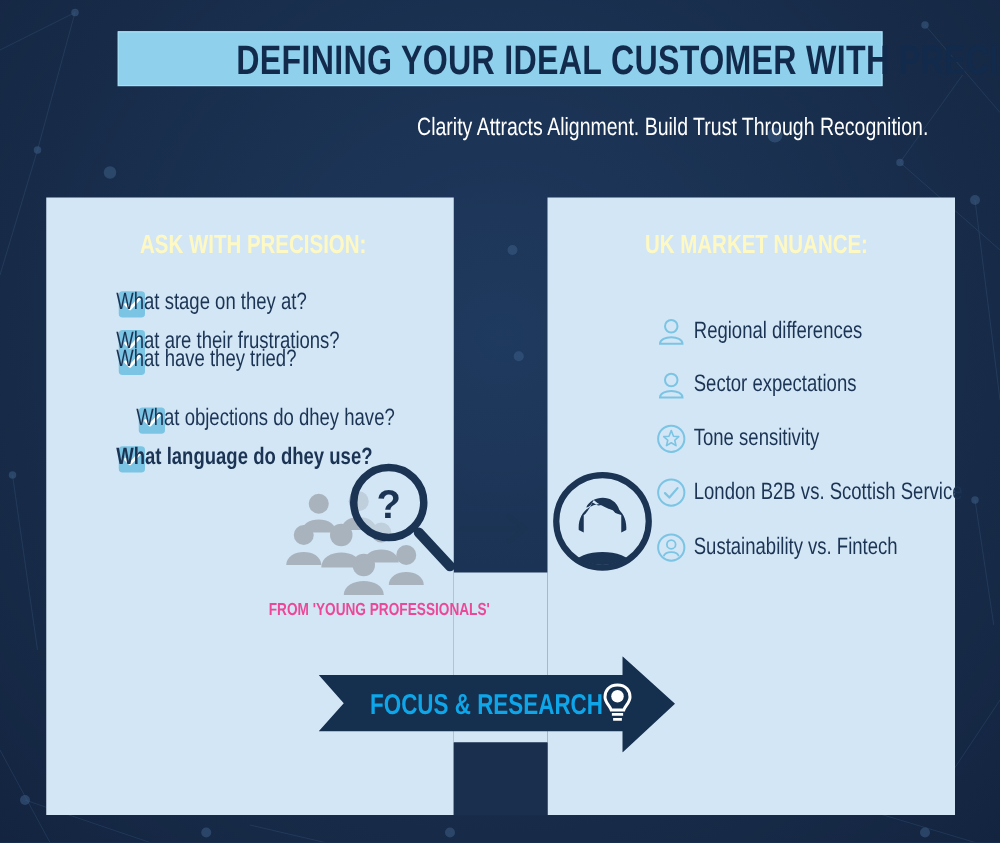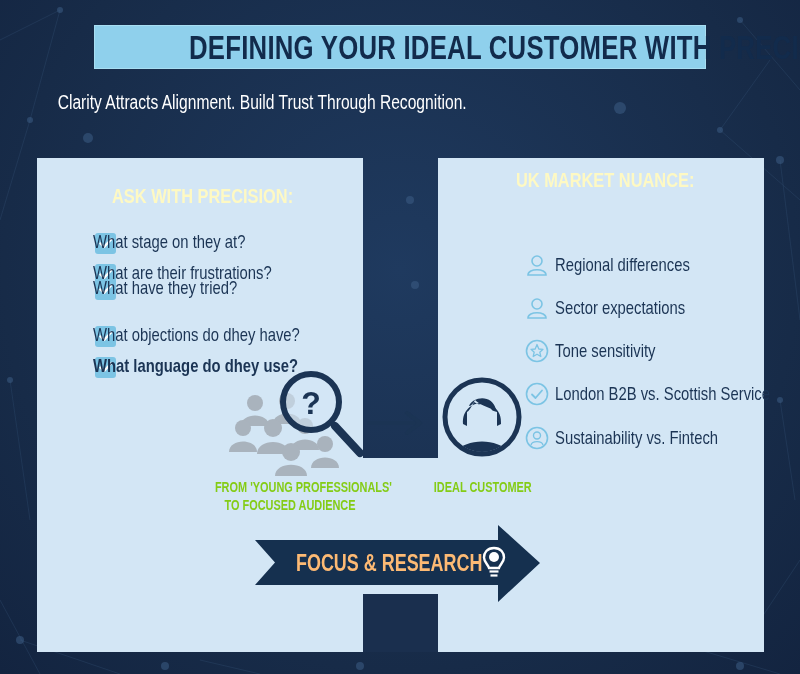--- a/index.html
+++ b/index.html
@@ -7,40 +7,40 @@
        background:#1a2f4e;font-family:"Liberation Sans",sans-serif;}
   .bg{position:absolute;inset:0;background:radial-gradient(ellipse at 50% 40%,#1f3a5f 0%,#172b48 70%,#132440 100%);}
   .net{position:absolute;inset:0;}
   .cond{display:inline-block;transform:scaleX(0.78);transform-origin:left center;white-space:nowrap;}
   .condc{display:inline-block;transform:scaleX(0.78);transform-origin:center center;white-space:nowrap;}
 
   .title-bar{position:absolute;left:94px;top:25px;width:612px;height:44px;background:#8fd0ec;
     box-shadow:0 0 0 1px #a8def2 inset;}
   .title-text{position:absolute;left:0;right:0;top:6px;text-align:center;color:#122b4c;
     font-weight:bold;font-size:33px;letter-spacing:0.3px;line-height:34px;}
-  .subtitle{position:absolute;left:0;right:0;top:90px;text-align:left;color:#ffffff;font-size:20px;line-height:24px;}
+  .subtitle{position:absolute;left:16px;right:0;top:90px;text-align:right;color:#ffffff;font-size:20px;line-height:24px;}
 
   .panel{position:absolute;background:#d3e6f5;}
   .panel-left{left:37px;top:158px;width:326px;height:494px;}
   .panel-right{left:438px;top:158px;width:326px;height:494px;}
   .bridge{position:absolute;left:363px;top:458px;width:75px;height:136px;background:#d3e6f5;}
   .panel-heading{position:absolute;color:#fef9c3;font-weight:bold;font-size:21px;line-height:28px;}
 
   .check-item{position:absolute;left:63px;height:22px;display:flex;align-items:center;padding-left:32px;}
   .checkbox{width:21px;height:21px;border-radius:3px;background:#7cc4e4;display:flex;align-items:center;justify-content:center;}
   .check-text{position:absolute;left:30px;top:-1px;color:#1b3454;font-size:19px;line-height:22px;}
 
   .nuance-item{position:absolute;left:525px;height:24px;}
   .nuance-icon{position:absolute;left:0;top:0;width:24px;height:24px;}
   .nuance-text{position:absolute;left:30px;top:0;color:#1b3454;font-size:19px;line-height:24px;}
 
-  .caption{position:absolute;color:#84cc16;font-size:14px;line-height:18px;text-align:center;font-weight:bold;}
+  .caption{position:absolute;color:#ec4899;font-size:14px;line-height:18px;text-align:right;font-weight:bold;}
 
   .ribbon{position:absolute;left:255px;top:525px;width:285px;height:77px;}
-  .ribbon-text{position:absolute;left:296px;top:549px;color:#fdba74;font-weight:bold;font-size:23px;line-height:28px;}
+  .ribbon-text{position:absolute;left:296px;top:549px;color:#0ea5e9;font-weight:bold;font-size:23px;line-height:28px;}
 </style>
 </head>
 <body>
 
 <div class="bg"></div>
 <svg class="net" width="800" height="674" viewBox="0 0 800 674">
   <g stroke="#3a5a80" stroke-width="0.6" opacity="0.45" fill="none">
     <line x1="0" y1="40" x2="60" y2="10"></line>
       <line x1="60" y1="10" x2="30" y2="120"></line>
     <line x1="30" y1="120" x2="0" y2="220"></line>
@@ -84,21 +84,21 @@
   <span class="condc">Clarity Attracts Alignment. Build Trust Through Recognition.</span>
 </div>
 
 <div class="panel panel-left"></div>
 <div class="panel panel-right"></div>
 <div class="bridge"></div>
 
 <div class="panel-heading" style="left:112px;top:182px;">
   <span class="cond">ASK WITH PRECISION:</span>
 </div>
-<div class="panel-heading" style="left:516px;top:166px;">
+<div class="panel-heading" style="left:516px;top:182px;">
   <span class="cond">UK MARKET NUANCE:</span>
 </div>
 
 <div class="check-item" style="top:232px;">
   <span class="checkbox">
     <svg width="14" height="12" viewBox="0 0 14 12">
         <path d="M1.5 6.5 L5 10 L12.5 2" stroke="#fff" stroke-width="2.4" fill="none" stroke-linecap="round" stroke-linejoin="round"></path>
       </svg>
   </span>
   <span class="check-text"><span class="cond">What stage on they at?</span></span>
@@ -112,21 +112,21 @@
   <span class="check-text"><span class="cond">What are their frustrations?</span></span>
 </div>
 <div class="check-item" style="top:278px;">
   <span class="checkbox">
     <svg width="14" height="12" viewBox="0 0 14 12">
         <path d="M1.5 6.5 L5 10 L12.5 2" stroke="#fff" stroke-width="2.4" fill="none" stroke-linecap="round" stroke-linejoin="round"></path>
       </svg>
   </span>
   <span class="check-text"><span class="cond">What have they tried?</span></span>
 </div>
-<div class="check-item" style="top:325px;">
+<div class="check-item" style="top:325px;margin-left:16px;">
   <span class="checkbox">
     <svg width="14" height="12" viewBox="0 0 14 12">
         <path d="M1.5 6.5 L5 10 L12.5 2" stroke="#fff" stroke-width="2.4" fill="none" stroke-linecap="round" stroke-linejoin="round"></path>
       </svg>
   </span>
   <span class="check-text"><span class="cond">What objections do dhey have?</span></span>
 </div>
 <div class="check-item" style="top:356px;font-weight:bold;">
   <span class="checkbox">
     <svg width="14" height="12" viewBox="0 0 14 12">
@@ -210,24 +210,22 @@
   <g clip-path="url(#cc)" fill="#1b3454">
     <path d="M22 48 C20 20 62 20 60 48 L56 50 L56 36 C50 34 40 30 33 26 C30 32 27 36 26 36 L26 50 Z"></path>
     <ellipse cx="41" cy="42" rx="12" ry="14" fill="#d3e6f5"></ellipse>
     <path d="M28 30 C32 20 52 18 55 34 C47 32 38 28 34 24 C32 28 30 30 28 30 Z"></path>
     <path d="M14 82 C14 60 68 60 68 82 Z"></path>
   </g>
 </svg>
 
 <div class="caption" style="left:190px;top:478px;width:200px;">
   <div><span class="condc">FROM 'YOUNG PROFESSIONALS'</span></div>
-  <div><span class="condc">TO FOCUSED AUDIENCE</span></div>
 </div>
 <div class="caption" style="left:420px;top:478px;width:124px;">
-  <div><span class="condc">IDEAL CUSTOMER</span></div>
 </div>
 
 <div style="position:absolute;left:363px;top:594px;width:75px;height:58px;background:#1a2f4e;"></div>
 
 <svg class="ribbon" viewBox="0 0 285 77">
   <path d="M0 15 L243 15 L243 0 L285 38 L243 77 L243 60 L0 60 L20 37.5 Z" fill="#15304f"></path>
 </svg>
 <div class="ribbon-text">
   <span class="cond">FOCUS &amp; RESEARCH</span>
 </div>

